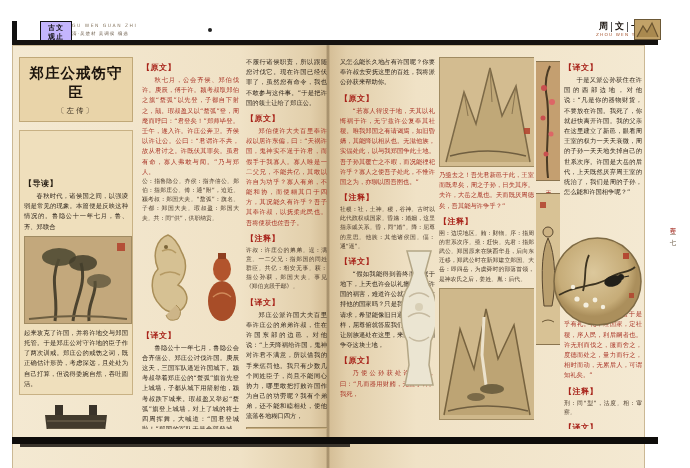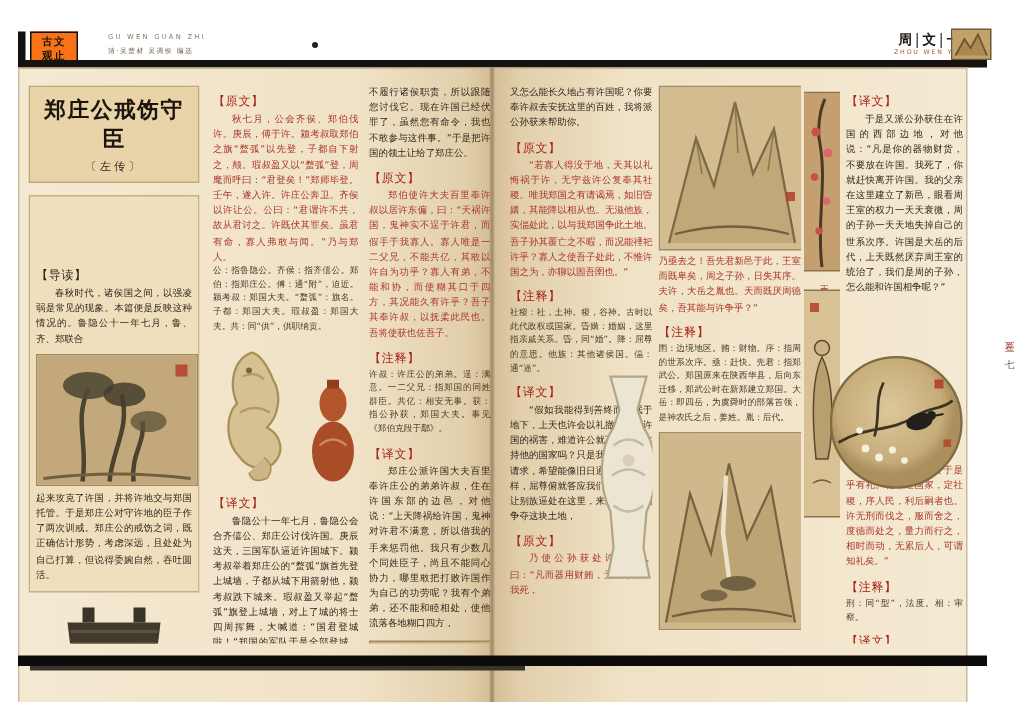--- a/index.html
+++ b/index.html
@@ -2,21 +2,21 @@
 <html><head>
 <meta charset="utf-8">
 <style>
   html,body{margin:0;padding:0;}
   body{
     width:690px;height:468px;position:relative;background:#ffffff;
     font-family:"DejaVu Sans","Liberation Sans",sans-serif;overflow:hidden;
   }
   
   .mast-notch{position:absolute;left:12px;top:21px;width:5px;height:22px;background:#111;}
-  .logo-box{position:absolute;left:20px;top:21px;width:30px;height:21px;background:#f97316;
+  .logo-box{position:absolute;left:40px;top:21px;width:30px;height:21px;background:#c4b5fd;
     border:1.5px solid #111;display:flex;flex-direction:column;justify-content:center;}
   .logo-box span{font-size:7px;line-height:8.5px;font-weight:bold;color:#111;text-align:center;
     font-family:"DejaVu Serif","Liberation Serif",serif;letter-spacing:1px;}
   .logo-roman{position:absolute;left:72px;top:23px;font-size:4.5px;letter-spacing:1.5px;color:#8a7a64;}
   .logo-dot{position:absolute;left:208px;top:28px;width:4px;height:4px;border-radius:50%;background:#222;}
   .logo-sub{position:absolute;left:72px;top:31px;font-size:4.5px;letter-spacing:1px;color:#6a5a48;}
   .top-bar{position:absolute;left:12px;top:40px;width:646px;height:5px;background:#151210;}
   .head-right{position:absolute;left:596px;top:20px;display:flex;align-items:center;}
   .head-right .ch{font-size:9px;font-weight:bold;color:#1d1712;padding:0 3px;
     font-family:"DejaVu Serif","Liberation Serif",serif;}
@@ -46,21 +46,21 @@
   
   .col{position:absolute;top:12px;height:372px;overflow:hidden;}
   .c1{left:7px;width:114px;}
   .c2{left:130px;width:97px;}
   .c3{left:234px;width:81px;}
   .c4{left:328px;width:95px;}
   .c5{left:427px;width:95px;}
   .strip{left:524px;width:24px;top:16px;height:366px;display:flex;flex-direction:column;align-items:center;}
   .c6{left:552px;width:78px;}
   
-  .sec-head{color:#a8231a;font-weight:normal;font-size:8px;letter-spacing:.5px;margin:5px 0 2px;}
+  .sec-head{color:#a8231a;font-weight:bold;font-size:8px;letter-spacing:.5px;margin:5px 0 2px;}
   .sec-head.black{color:#241c12;margin-top:44px;}
   .t{font-size:6.3px;line-height:1.62;text-align:justify;}
   .t-red{color:#a93427;font-weight:500;}
   .t-black{color:#30261c;}
   .t-note{font-size:5.8px;line-height:1.58;color:#49392a;text-align:justify;}
   .indent{text-indent:2em;}
   
   .title-box{background:#e9d4a9;border:1px solid #c0a878;padding:6px 2px 5px;text-align:center;}
   .title-main{font-size:14.5px;font-weight:bold;color:#1c140c;letter-spacing:1px;
     font-family:"DejaVu Serif","Liberation Serif",serif;}

